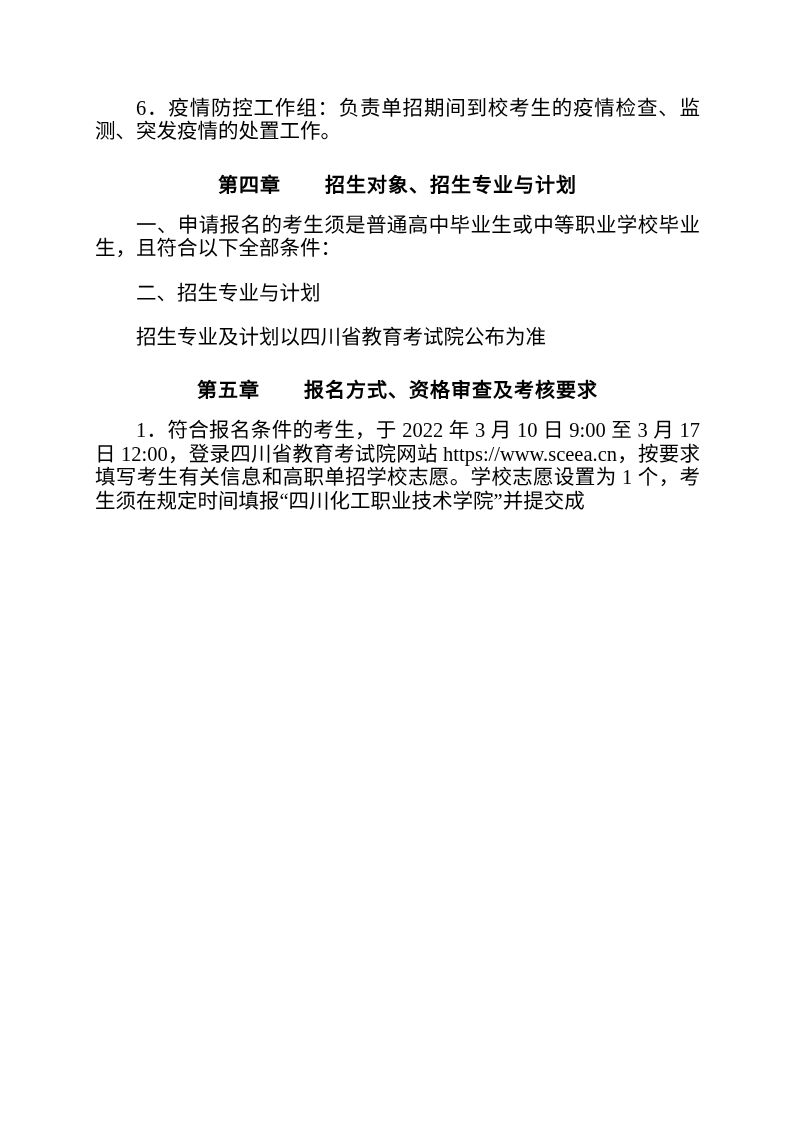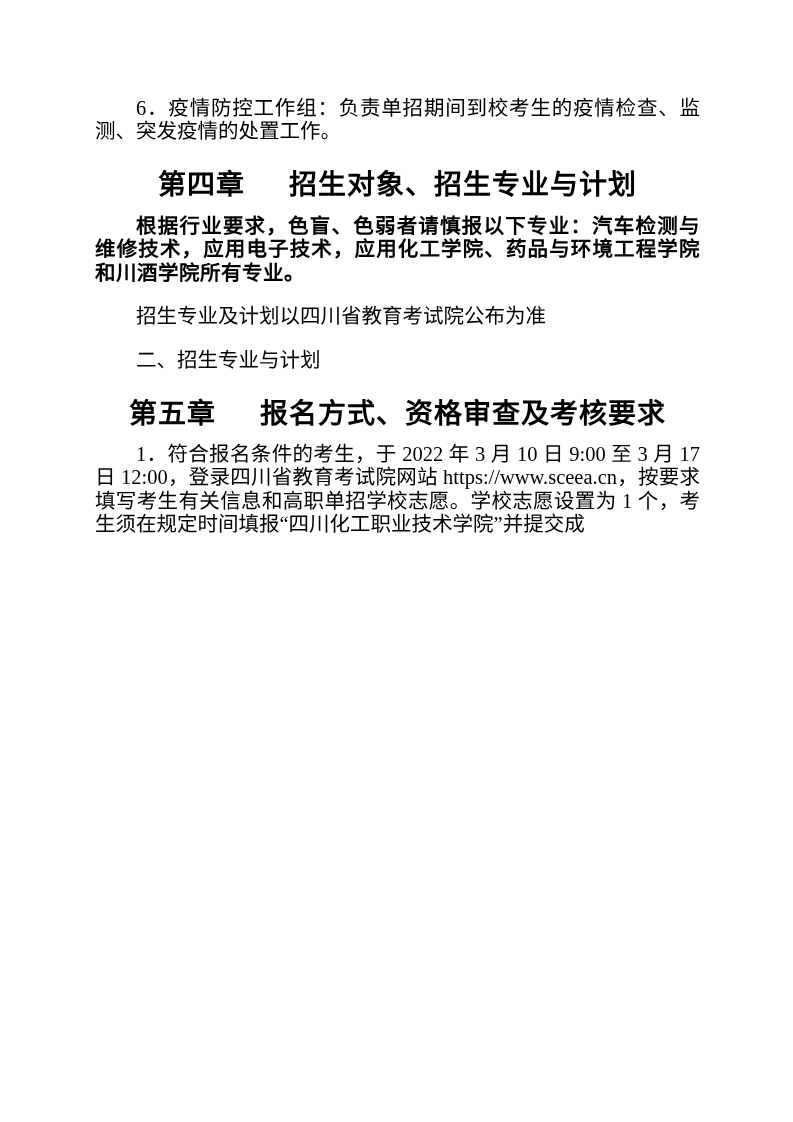--- a/index.html
+++ b/index.html
@@ -26,46 +26,46 @@
   .para-bold {
     font-family: "Liberation Sans", "DejaVu Sans", sans-serif;
     font-weight: 700;
     letter-spacing: 0.5px;
   }
   .chapter-heading {
     margin: 26px 0 14px 0;
     text-align: center;
     font-family: "Liberation Sans", "DejaVu Sans", sans-serif;
     font-weight: 700;
-    font-size: 28px;
+    font-size: 20px;
     line-height: 30px;
     letter-spacing: 1px;
   }
   .chapter-heading .chapter-title { margin-left: 44px; }
 </style>
 </head>
 <body>
 
 <div class="page">
 
   <p class="para">6．疫情防控工作组：负责单招期间到校考生的疫情检查、监测、突发疫情的处置工作。</p>
 
   <h2 class="chapter-heading">
     <span>第四章</span><span class="chapter-title">招生对象、招生专业与计划</span>
   </h2>
 
+  <p class="para">一、申请报名的考生须是普通高中毕业生或中等职业学校毕业生，且符合以下全部条件：</p>
 
 
 
 
-  <p class="para para-bold">根据行业要求，色盲、色弱者请慎报以下专业：汽车检测与维修技术，应用电子技术，应用化工学院、药品与环境工程学院和川酒学院所有专业。</p>
+
+  <p class="para">二、招生专业与计划</p>
 
   <p class="para">招生专业及计划以四川省教育考试院公布为准</p>
-
-  <p class="para">二、招生专业与计划</p>
 
 
   <h2 class="chapter-heading">
     <span>第五章</span><span class="chapter-title">报名方式、资格审查及考核要求</span>
   </h2>
 
 
   <p class="para">1．符合报名条件的考生，于 2022 年 3 月 10 日 9:00 至 3 月 17 日 12:00，登录四川省教育考试院网站 https://www.sceea.cn，按要求填写考生有关信息和高职单招学校志愿。学校志愿设置为 1 个，考生须在规定时间填报“四川化工职业技术学院”并提交成</p>
 
 </div>

